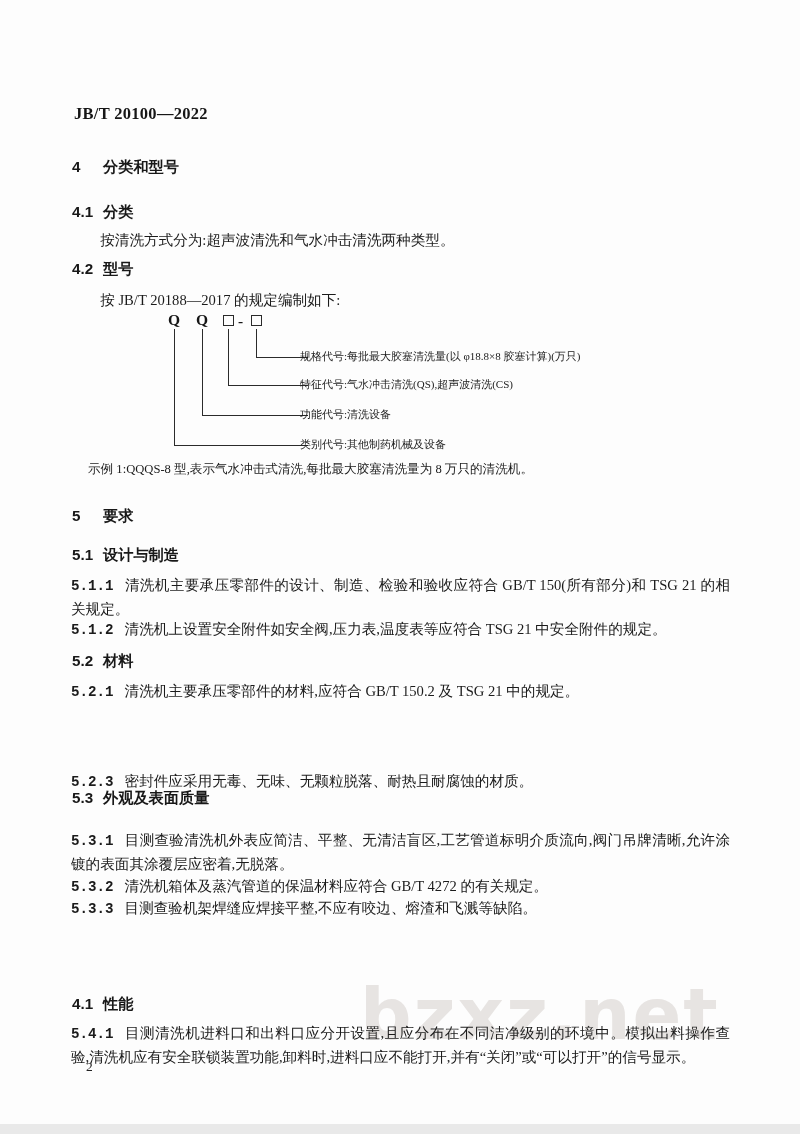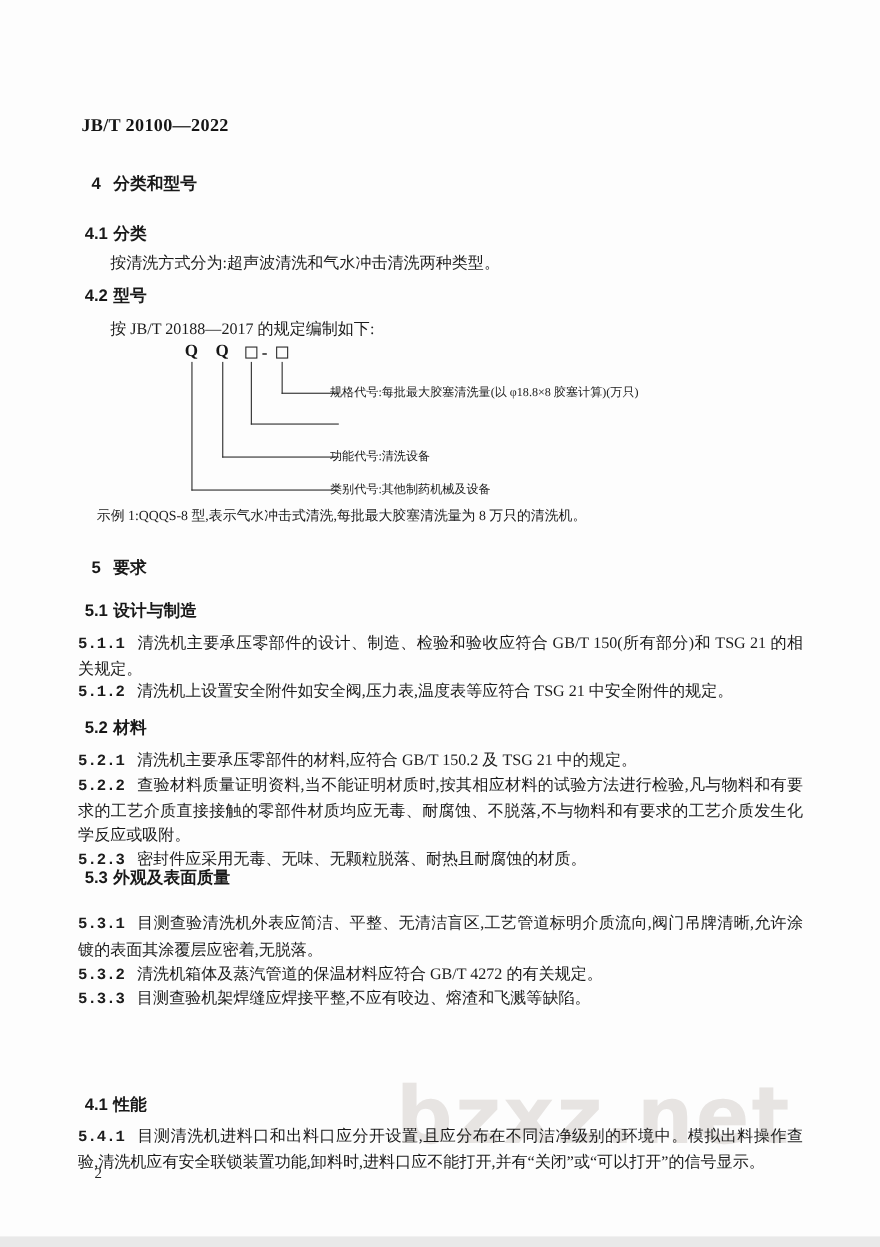--- a/index.html
+++ b/index.html
@@ -26,21 +26,20 @@
   .header-code {
     position:absolute; left:74px; top:104px;
     font-family:"Liberation Serif", serif;
     font-weight:bold; font-size:16.5px; letter-spacing:0.3px; color:#161616;
   }
   .h-sec {
     position:absolute; left:72px;
     font-family:"Liberation Sans", sans-serif;
     font-weight:bold; font-size:15.2px; color:#181818;
     white-space:nowrap;
-    text-align:center;
   }
   .h-sec .num { display:inline-block; min-width:31px; }
   .para {
     position:absolute; left:71px; width:659px;
     font-size:14.6px; line-height:22.6px; text-align:justify; color:#1b1b1b;
   }
   .indent { text-indent:2em; }
   .clause-num {
     font-family:Liberation Mono, monospace;
     font-weight:bold; margin-right:11px; font-size:14.2px;
@@ -109,20 +108,21 @@
     <span class="vline" style="left:130px;top:18px;height:87px"></span>
     <span class="vline" style="left:156px;top:18px;height:57px"></span>
     <span class="vline" style="left:184px;top:18px;height:29px"></span>
 
     <span class="hline" style="left:184px;top:46px;width:52px"></span>
     <span class="hline" style="left:156px;top:74px;width:80px"></span>
     <span class="hline" style="left:130px;top:104px;width:106px"></span>
     <span class="hline" style="left:102px;top:134px;width:134px"></span>
 
     <span class="dlabel" style="top:38px">规格代号:每批最大胶塞清洗量(以 φ18.8×8 胶塞计算)(万只)</span>
+    <span class="dlabel" style="top:66px">特征代号:气水冲击清洗(QS),超声波清洗(CS)</span>
     <span class="dlabel" style="top:96px">功能代号:清洗设备</span>
     <span class="dlabel" style="top:126px">类别代号:其他制药机械及设备</span>
   </div>
 
   <p class="example">示例 1:QQQS-8 型,表示气水冲击式清洗,每批最大胶塞清洗量为 8 万只的清洗机。</p>
 
   <div class="h-sec" style="top:506px">
     <span class="num">5</span><span>要求</span>
   </div>
 
@@ -139,23 +139,20 @@
   </p>
 
   <div class="h-sec" style="top:651px">
     <span class="num">5.2</span><span>材料</span>
   </div>
 
   <p class="para" style="top:680px">
     <span class="clause-num">5.2.1</span><span>清洗机主要承压零部件的材料,应符合 GB/T 150.2 及 TSG 21 中的规定。</span>
   </p>
 
-  <p class="para" style="top:703px">
-    <span class="clause-num">5.2.2</span><span>查验材料质量证明资料,当不能证明材质时,按其相应材料的试验方法进行检验,凡与物料和有要求的工艺介质直接接触的零部件材质均应无毒、耐腐蚀、不脱落,不与物料和有要求的工艺介质发生化学反应或吸附。</span>
-  </p>
 
   <p class="para" style="top:770px">
     <span class="clause-num">5.2.3</span><span>密封件应采用无毒、无味、无颗粒脱落、耐热且耐腐蚀的材质。</span>
   </p>
 
   <div class="h-sec" style="top:788px">
     <span class="num">5.3</span><span>外观及表面质量</span>
   </div>
 
   <p class="para" style="top:829px">

